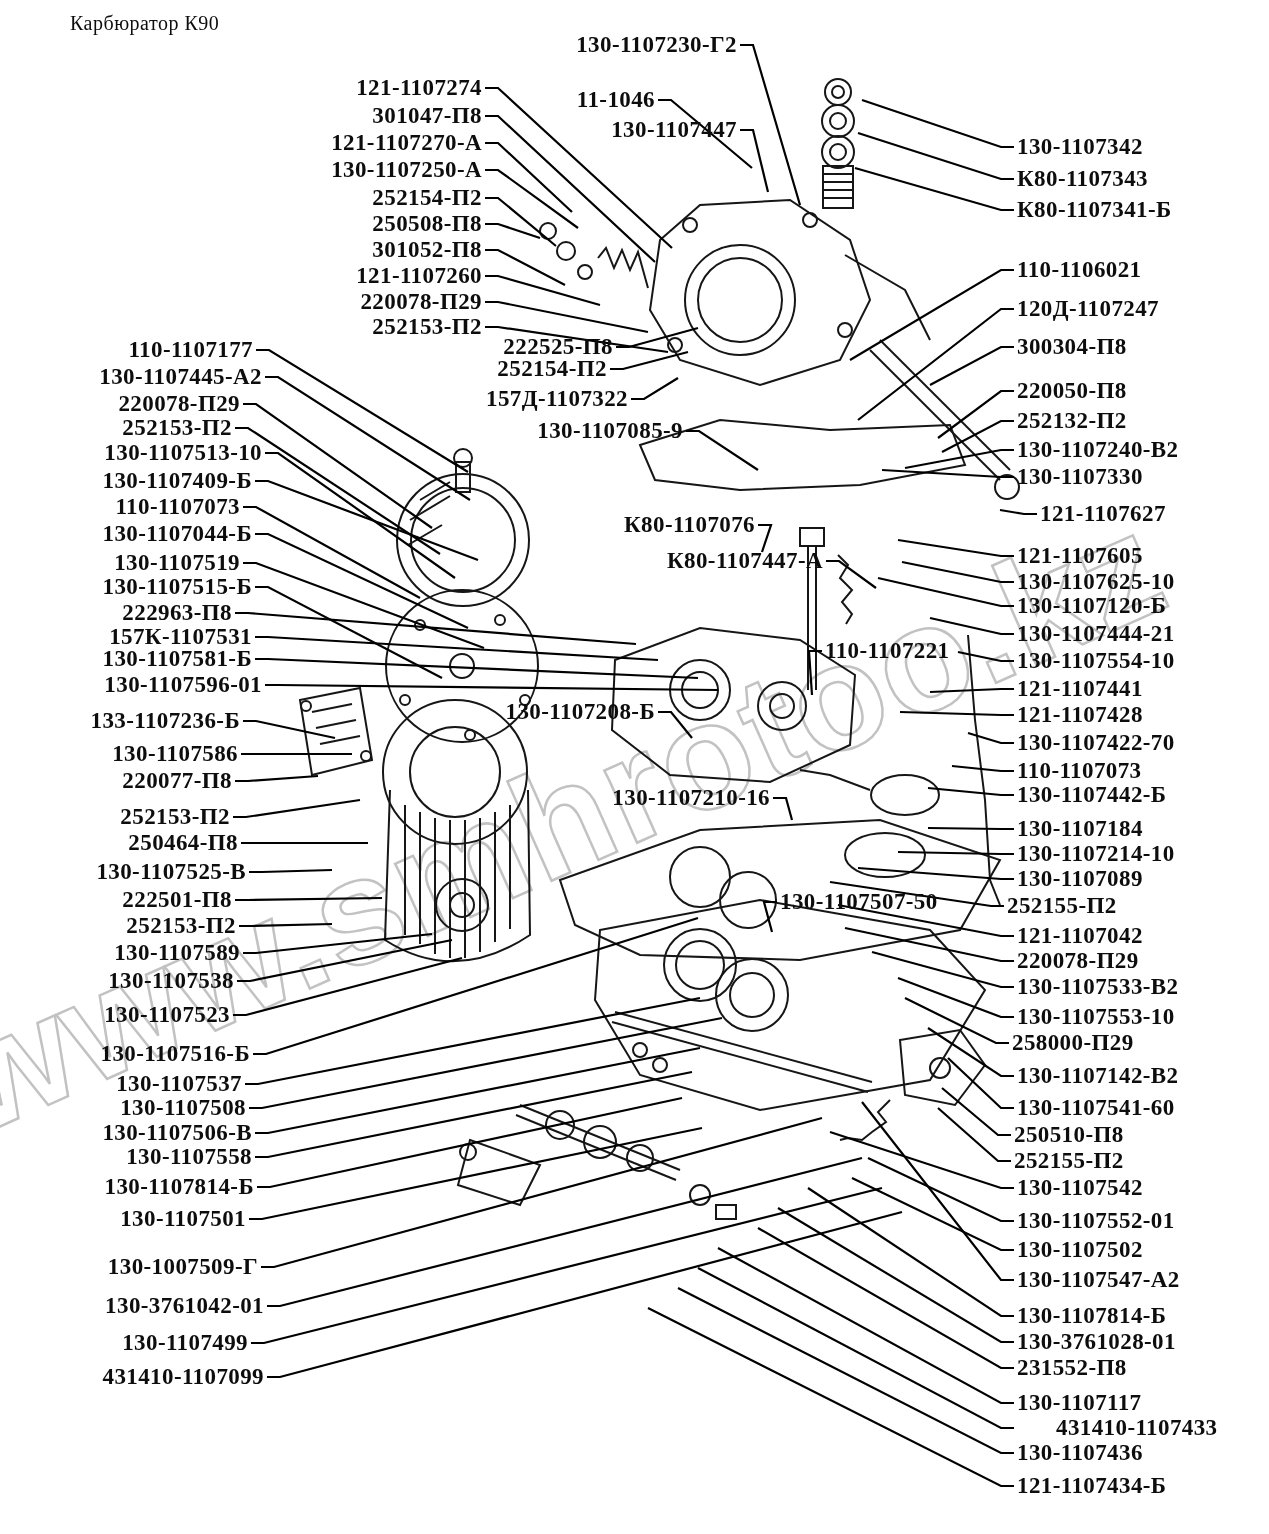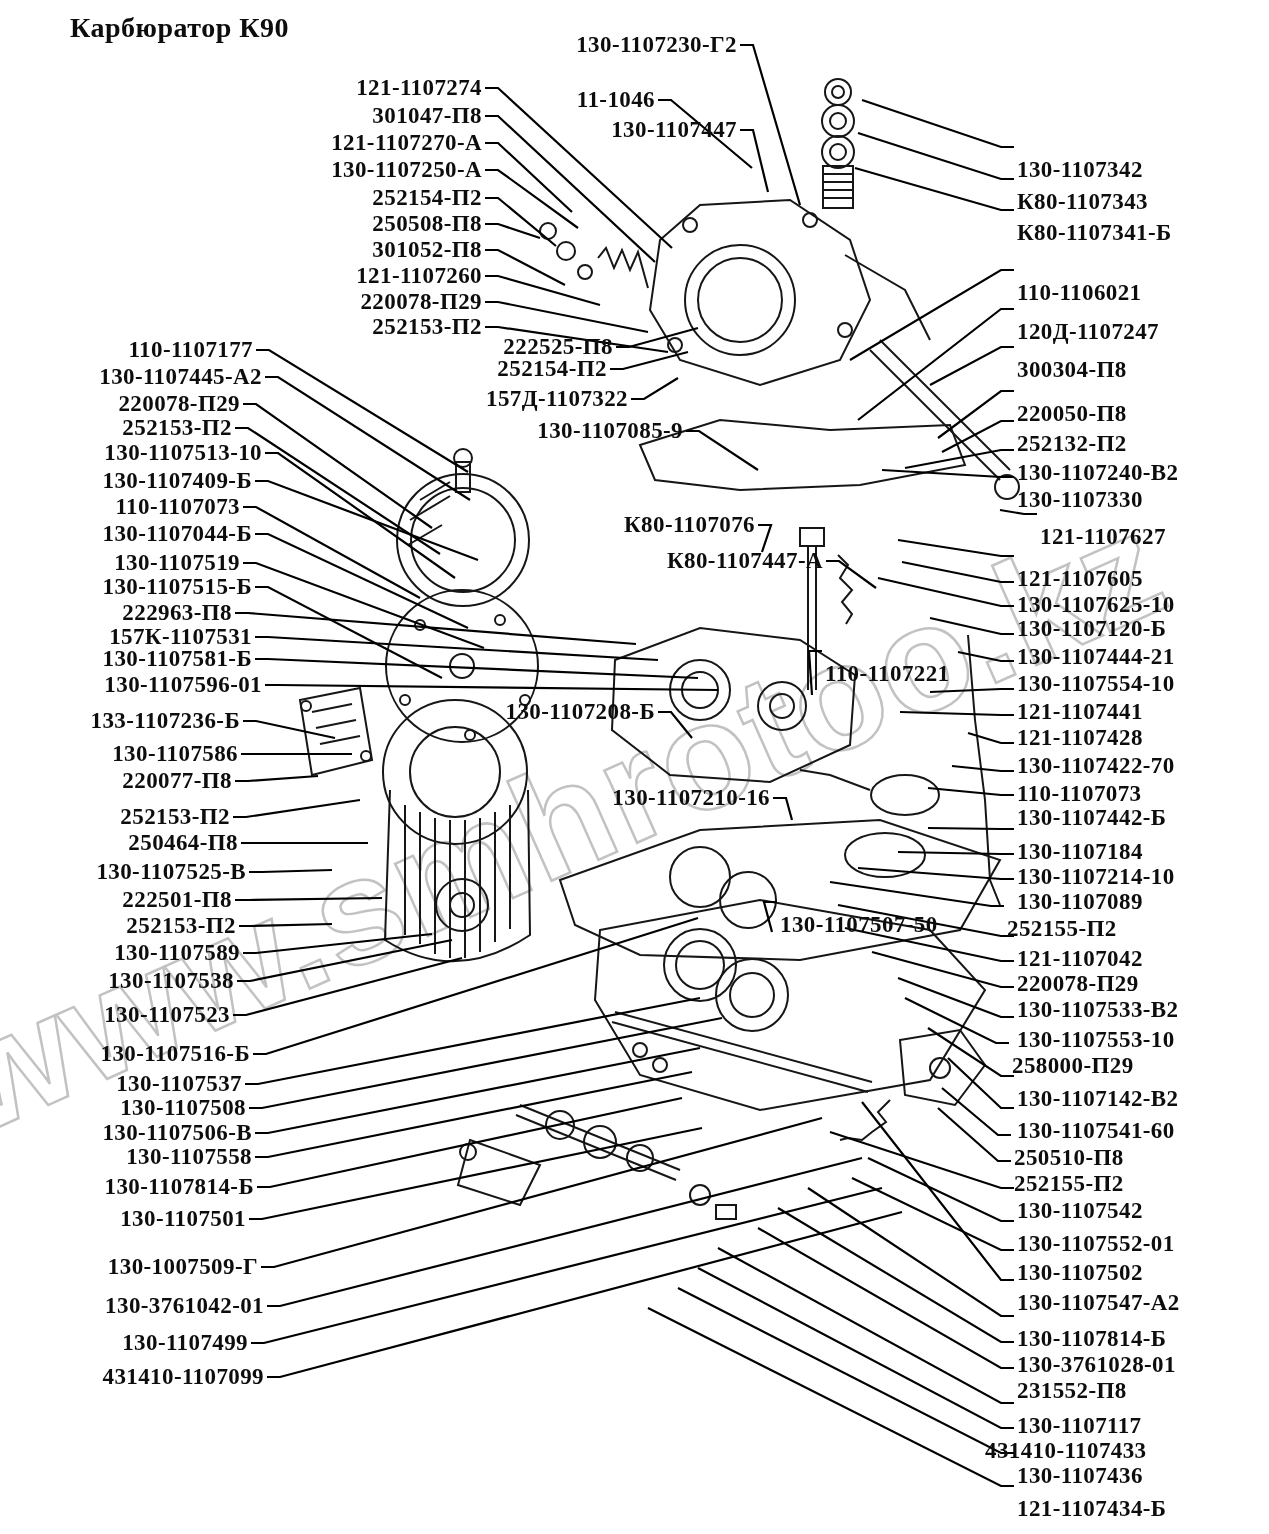--- a/index.html
+++ b/index.html
@@ -2,22 +2,22 @@
 <html><head>
 <meta charset="utf-8">
 <style>
   html,body{margin:0;padding:0;background:#ffffff;}
   #stage{position:relative;width:1269px;height:1534px;background:#ffffff;overflow:hidden;
          font-family:"Liberation Serif",serif;}
   #art{position:absolute;left:0;top:0;z-index:1;}
   .label{position:absolute;z-index:3;font-weight:bold;font-size:23px;line-height:24px;
          color:#0d0d0d;white-space:nowrap;letter-spacing:.4px;}
   .label.r{transform:translate(-100%,-50%);}
-  .label.l{transform:translate(0,-50%);margin-top:23px;}
-  #page-title{position:absolute;left:70px;top:12px;z-index:3;font-weight:bold;font-size:28px;
+  .label.l{transform:translate(0,-50%);}
+  #page-title{position:absolute;left:70px;top:12px;z-index:3;font-weight:normal;font-size:20px;
               color:#0d0d0d;letter-spacing:.5px;}
 </style>
 </head>
 <body>
 
 <div id="stage">
 
   <div id="page-title">Карбюратор К90</div>
 
   <svg id="art" width="1269" height="1534" viewBox="0 0 1269 1534">
@@ -280,21 +280,21 @@
       <div class="label l" style="left: 1014px; top: 1135px;">250510-П8</div>
       <div class="label l" style="left: 1014px; top: 1161px;">252155-П2</div>
       <div class="label l" style="left: 1017px; top: 1188px;">130-1107542</div>
       <div class="label l" style="left: 1017px; top: 1221px;">130-1107552-01</div>
       <div class="label l" style="left: 1017px; top: 1250px;">130-1107502</div>
       <div class="label l" style="left: 1017px; top: 1280px;">130-1107547-А2</div>
       <div class="label l" style="left: 1017px; top: 1316px;">130-1107814-Б</div>
       <div class="label l" style="left: 1017px; top: 1342px;">130-3761028-01</div>
       <div class="label l" style="left: 1017px; top: 1368px;">231552-П8</div>
       <div class="label l" style="left: 1017px; top: 1403px;">130-1107117</div>
-      <div class="label l" style="left: 985px; top: 1428px; text-align: right;">431410-1107433</div>
+      <div class="label l" style="left: 1056px; top: 1428px; text-align: right;">431410-1107433</div>
       <div class="label l" style="left: 1017px; top: 1453px;">130-1107436</div>
       <div class="label l" style="left: 1017px; top: 1486px;">121-1107434-Б</div>
       <div class="label r" style="left: 253px; top: 350px;">110-1107177</div>
       <div class="label r" style="left: 262px; top: 377px;">130-1107445-А2</div>
       <div class="label r" style="left: 240px; top: 404px;">220078-П29</div>
       <div class="label r" style="left: 232px; top: 428px;">252153-П2</div>
       <div class="label r" style="left: 262px; top: 453px;">130-1107513-10</div>
       <div class="label r" style="left: 252px; top: 481px;">130-1107409-Б</div>
       <div class="label r" style="left: 240px; top: 507px;">110-1107073</div>
       <div class="label r" style="left: 252px; top: 534px;">130-1107044-Б</div>

